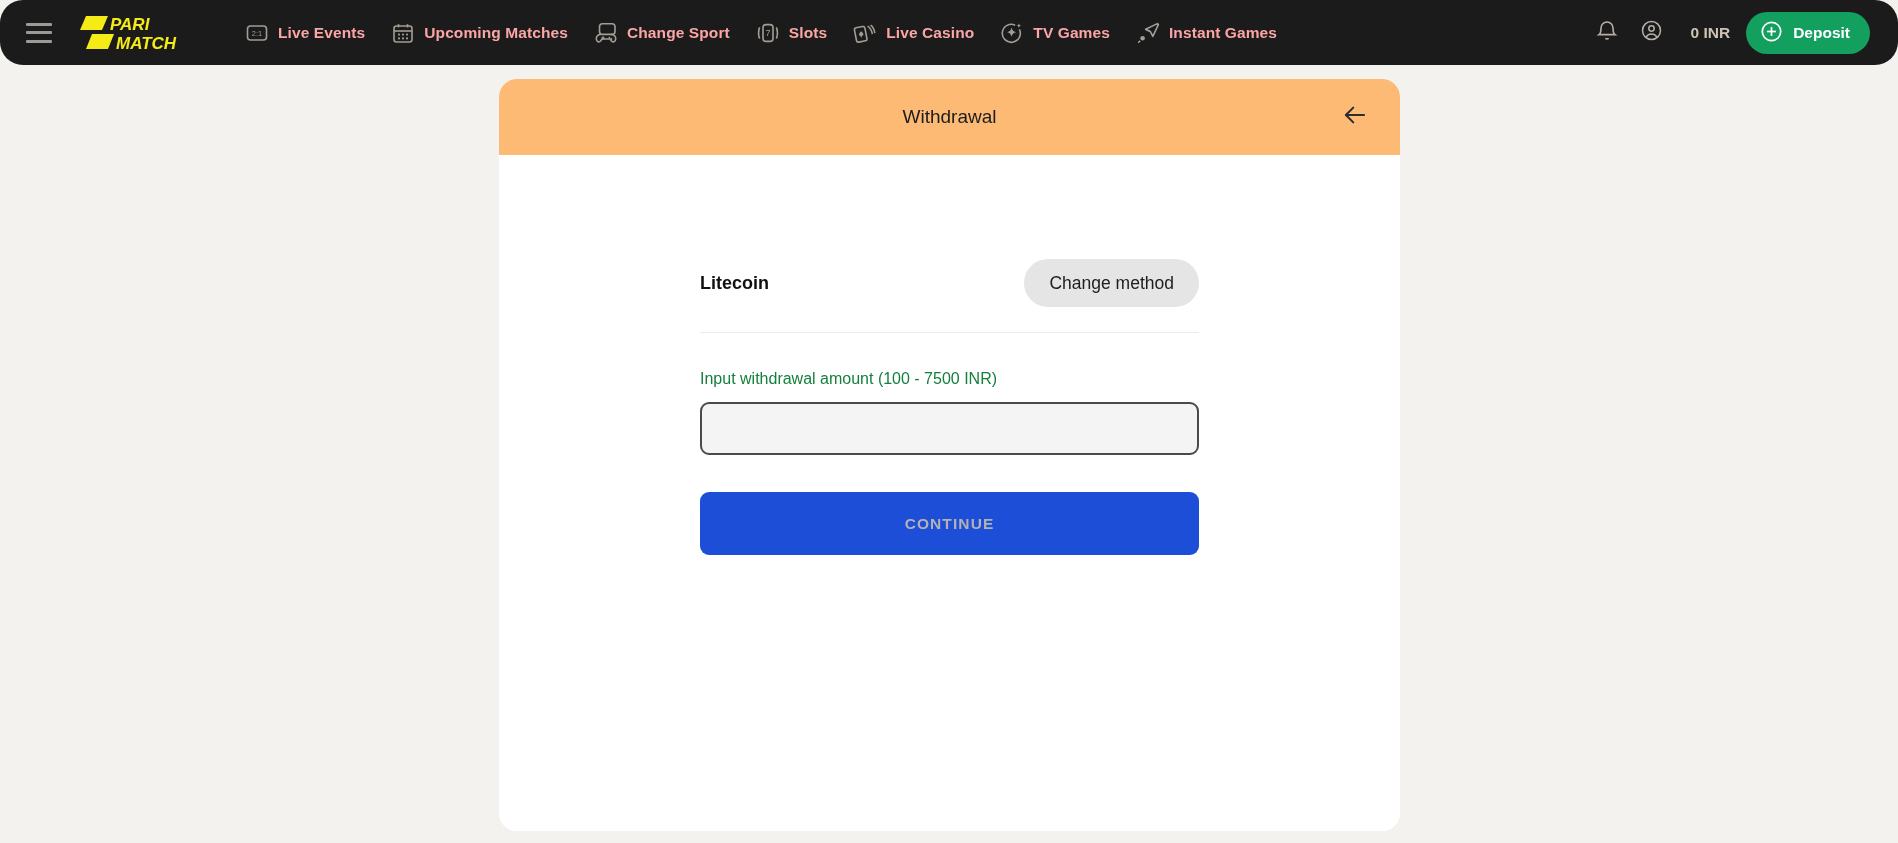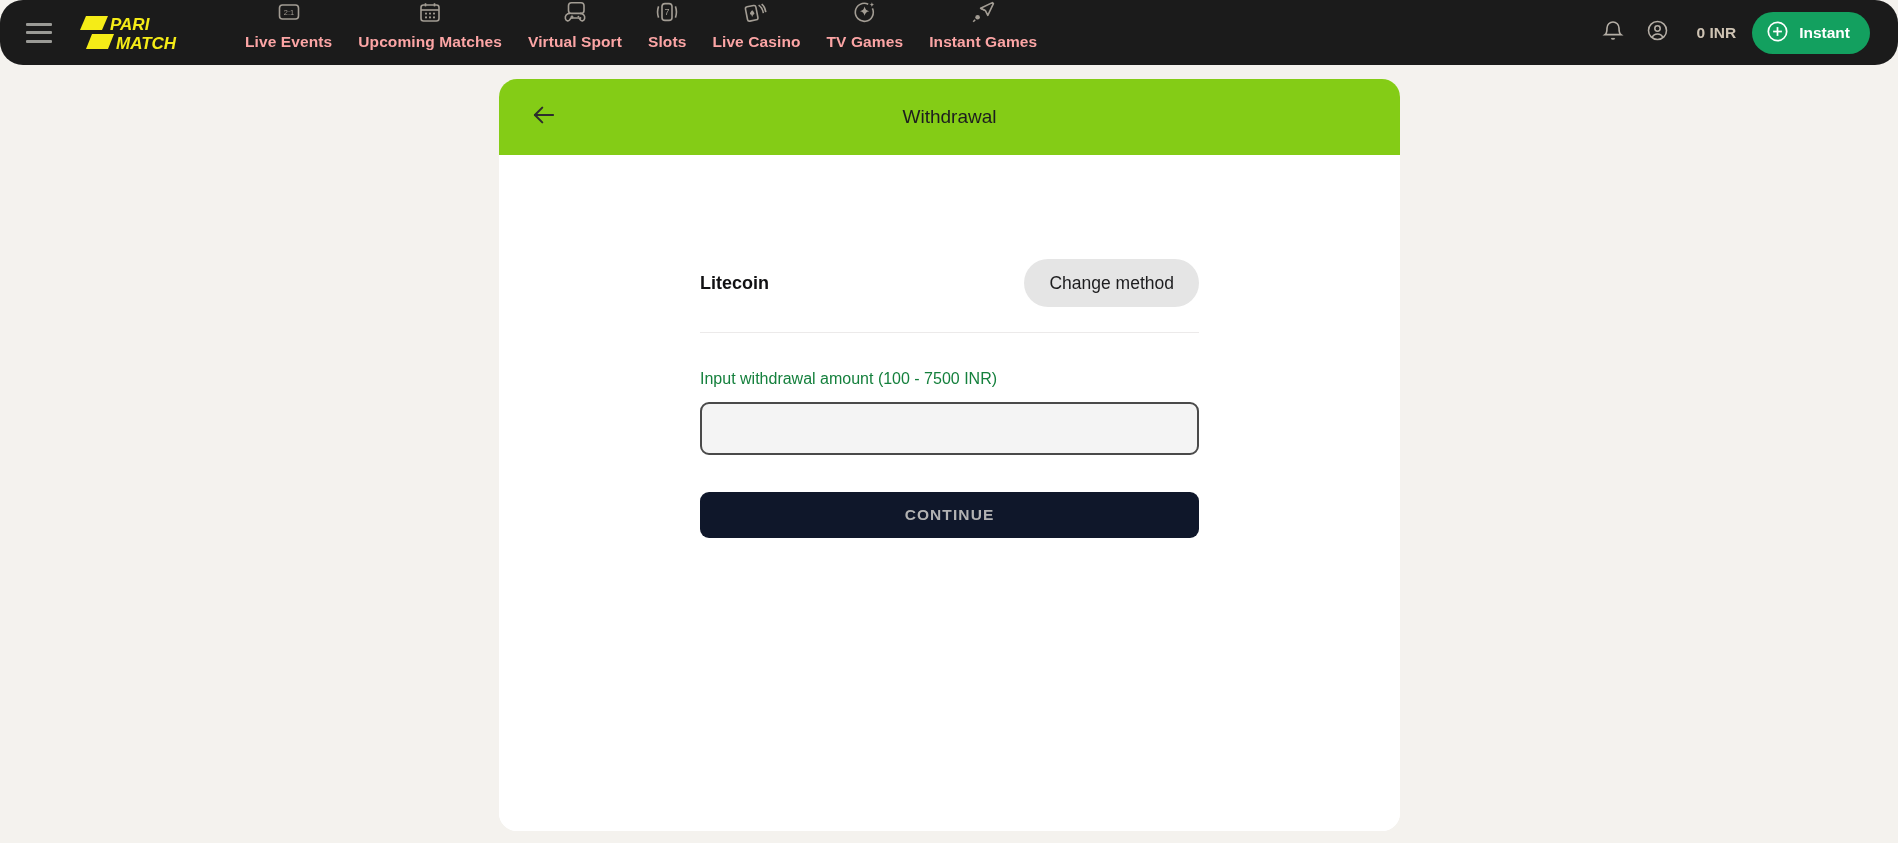--- a/index.html
+++ b/index.html
@@ -27,21 +27,20 @@
   .burger i { display: block; height: 3px; width: 100%; background: #9a9a96; border-radius: 1px; }
 
   .logo { flex: none; margin-right: 44px; cursor: pointer; line-height: 0; }
   .logo svg { display: block; }
 
   .navlist { display: flex; align-items: center; gap: 0px; }
   .navitem {
     display: flex; align-items: center; gap: 9px;
     padding: 0 13px; height: 65px; cursor: pointer;
     white-space: nowrap;
-    flex-direction: column;
   }
   .navitem .lbl {
     font-size: 15.5px; font-weight: bold; color: #fca5a5;
     letter-spacing: .1px;
   }
   .navicon { width: 24px; height: 24px; flex: none; display: block; color: #a39d94; }
   .navicon svg { display: block; width: 24px; height: 24px; }
 
   .right { margin-left: auto; display: flex; align-items: center; gap: 0; }
   .bellbtn { width: 46px; height: 46px; display: flex; align-items: center; justify-content: center; cursor: pointer; }
@@ -62,23 +61,24 @@
 
   
   .page { width: 100%; height: 778px; position: relative; }
   .card {
     position: absolute; left: 499px; top: 14px;
     width: 901px; height: 752px;
     border-radius: 18px; overflow: hidden;
     background: #ffffff;
   }
   .cardhead {
-    height: 76px; background: #84cc16;
+    height: 76px; background: #fdba74;
     display: flex; align-items: center; position: relative;
     padding: 0 26px;
+    justify-content: flex-end;
   }
   .backbtn {
     width: 38px; height: 38px; display: flex; align-items: center; justify-content: center;
     cursor: pointer; flex: none;
   }
   .backbtn svg { width: 26px; height: 26px; color: #2d2d2d; }
   .cardtitle {
     position: absolute; left: 0; right: 0; text-align: center;
     font-size: 19px; color: #1d1d1f; pointer-events: none;
   }
@@ -101,22 +101,22 @@
   .fieldlabel {
     margin-top: 37px; font-size: 16px; color: #15803d;
   }
   .amountinput {
     margin-top: 14px; width: 100%; height: 53px;
     background: #f4f4f4; border: 2px solid #4a4a4a; border-radius: 9px;
     font-family: "Liberation Sans", sans-serif; font-size: 17px; color: #1d1d1f;
     padding: 0 16px; outline: none;
   }
   .continue {
-    margin-top: 37px; width: 100%; height: 46px;
-    background: #0f172a; border: none; border-radius: 9px;
+    margin-top: 37px; width: 100%; height: 63px;
+    background: #1d4ed8; border: none; border-radius: 9px;
     font-family: "Liberation Sans", sans-serif;
     font-size: 15.5px; font-weight: bold; letter-spacing: 1.1px;
     color: #b2b2b2; text-transform: uppercase; cursor: default;
   }
 </style>
 </head>
 <body>
 
 <div class="topbar">
 
@@ -173,21 +173,21 @@
         <svg viewBox="0 0 24 24" fill="none" stroke="currentColor" stroke-width="1.6">
           <rect x="5.5" y="2.8" width="15.5" height="10.6" rx="3"></rect>
           <path d="M7 13.4 C3.6 13.4 1.8 16 2.4 18.6 2.9 20.8 5.2 21.6 6.5 20 L8 18 H16 L17.5 20
                    C18.8 21.6 21.1 20.8 21.6 18.6 22.2 16 20.4 13.4 17 13.4"></path>
           <line x1="7.6" y1="17" x2="10.4" y2="17"></line>
           <line x1="9" y1="15.6" x2="9" y2="18.4"></line>
           <circle cx="15.4" cy="16.6" r=".95" fill="currentColor" stroke="none"></circle>
           <circle cx="17.4" cy="18" r=".95" fill="currentColor" stroke="none"></circle>
         </svg>
       </span>
-      <span class="lbl">Virtual Sport</span>
+      <span class="lbl">Change Sport</span>
     </div>
 
     <div class="navitem">
       <span class="navicon">
         <svg viewBox="0 0 24 24" fill="none" stroke="currentColor" stroke-width="1.6">
           <rect x="7" y="3.6" width="10" height="16.8" rx="3"></rect>
           <path d="M3.6 6.4 C2.4 9.6 2.4 14.4 3.6 17.6"></path>
           <path d="M20.4 6.4 C21.6 9.6 21.6 14.4 20.4 17.6"></path>
           <text x="12" y="15" text-anchor="middle" font-size="9" font-family="Liberation Sans, sans-serif" fill="currentColor" stroke="none">7</text>
         </svg>
@@ -258,21 +258,21 @@
     </div>
 
     <button class="deposit">
       <span>
         <svg viewBox="0 0 24 24" fill="none" stroke="currentColor" stroke-width="1.8">
           <circle cx="12" cy="12" r="9.6"></circle>
           <line x1="12" y1="7.4" x2="12" y2="16.6"></line>
           <line x1="7.4" y1="12" x2="16.6" y2="12"></line>
         </svg>
       </span>
-      <span class="dlbl">Instant</span>
+      <span class="dlbl">Deposit</span>
     </button>
   </div>
 </div>
 
 <div class="page">
   <div class="card">
 
     <div class="cardhead">
       <div class="backbtn">
         <span>

